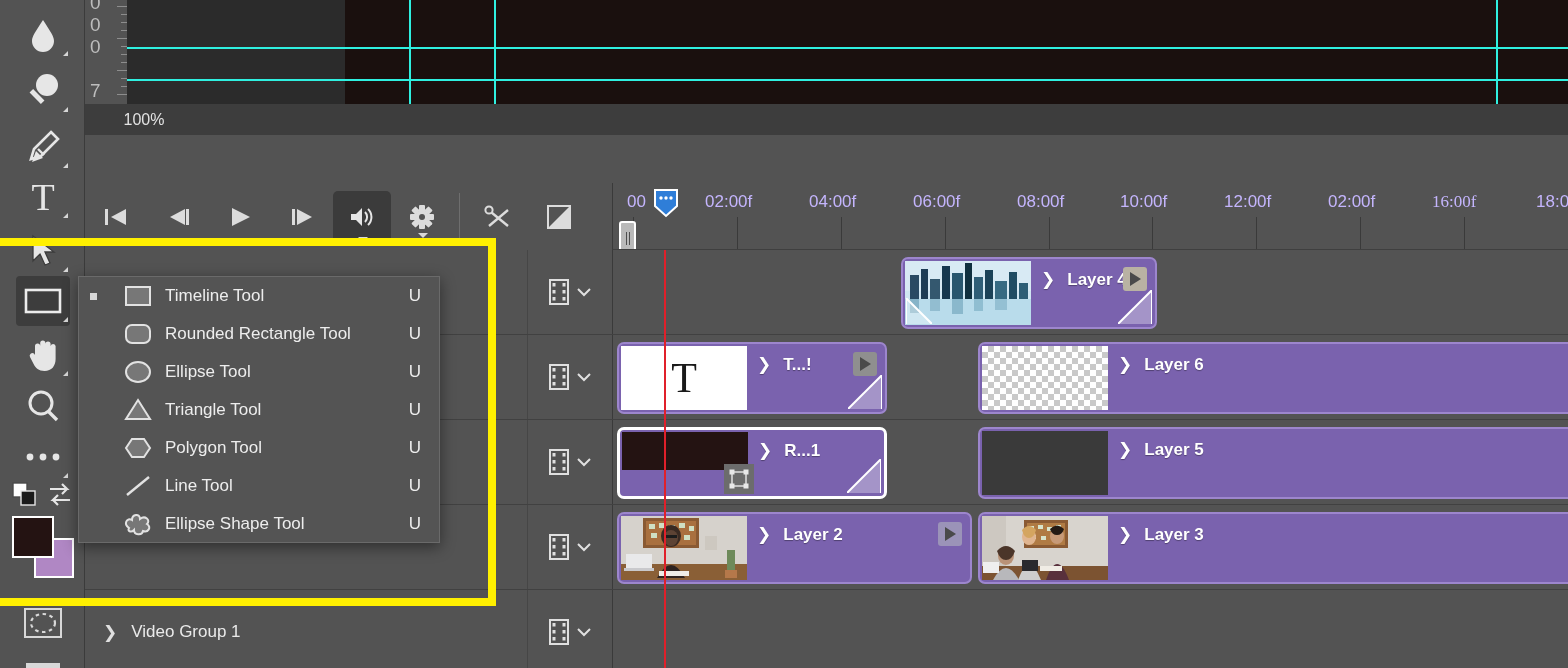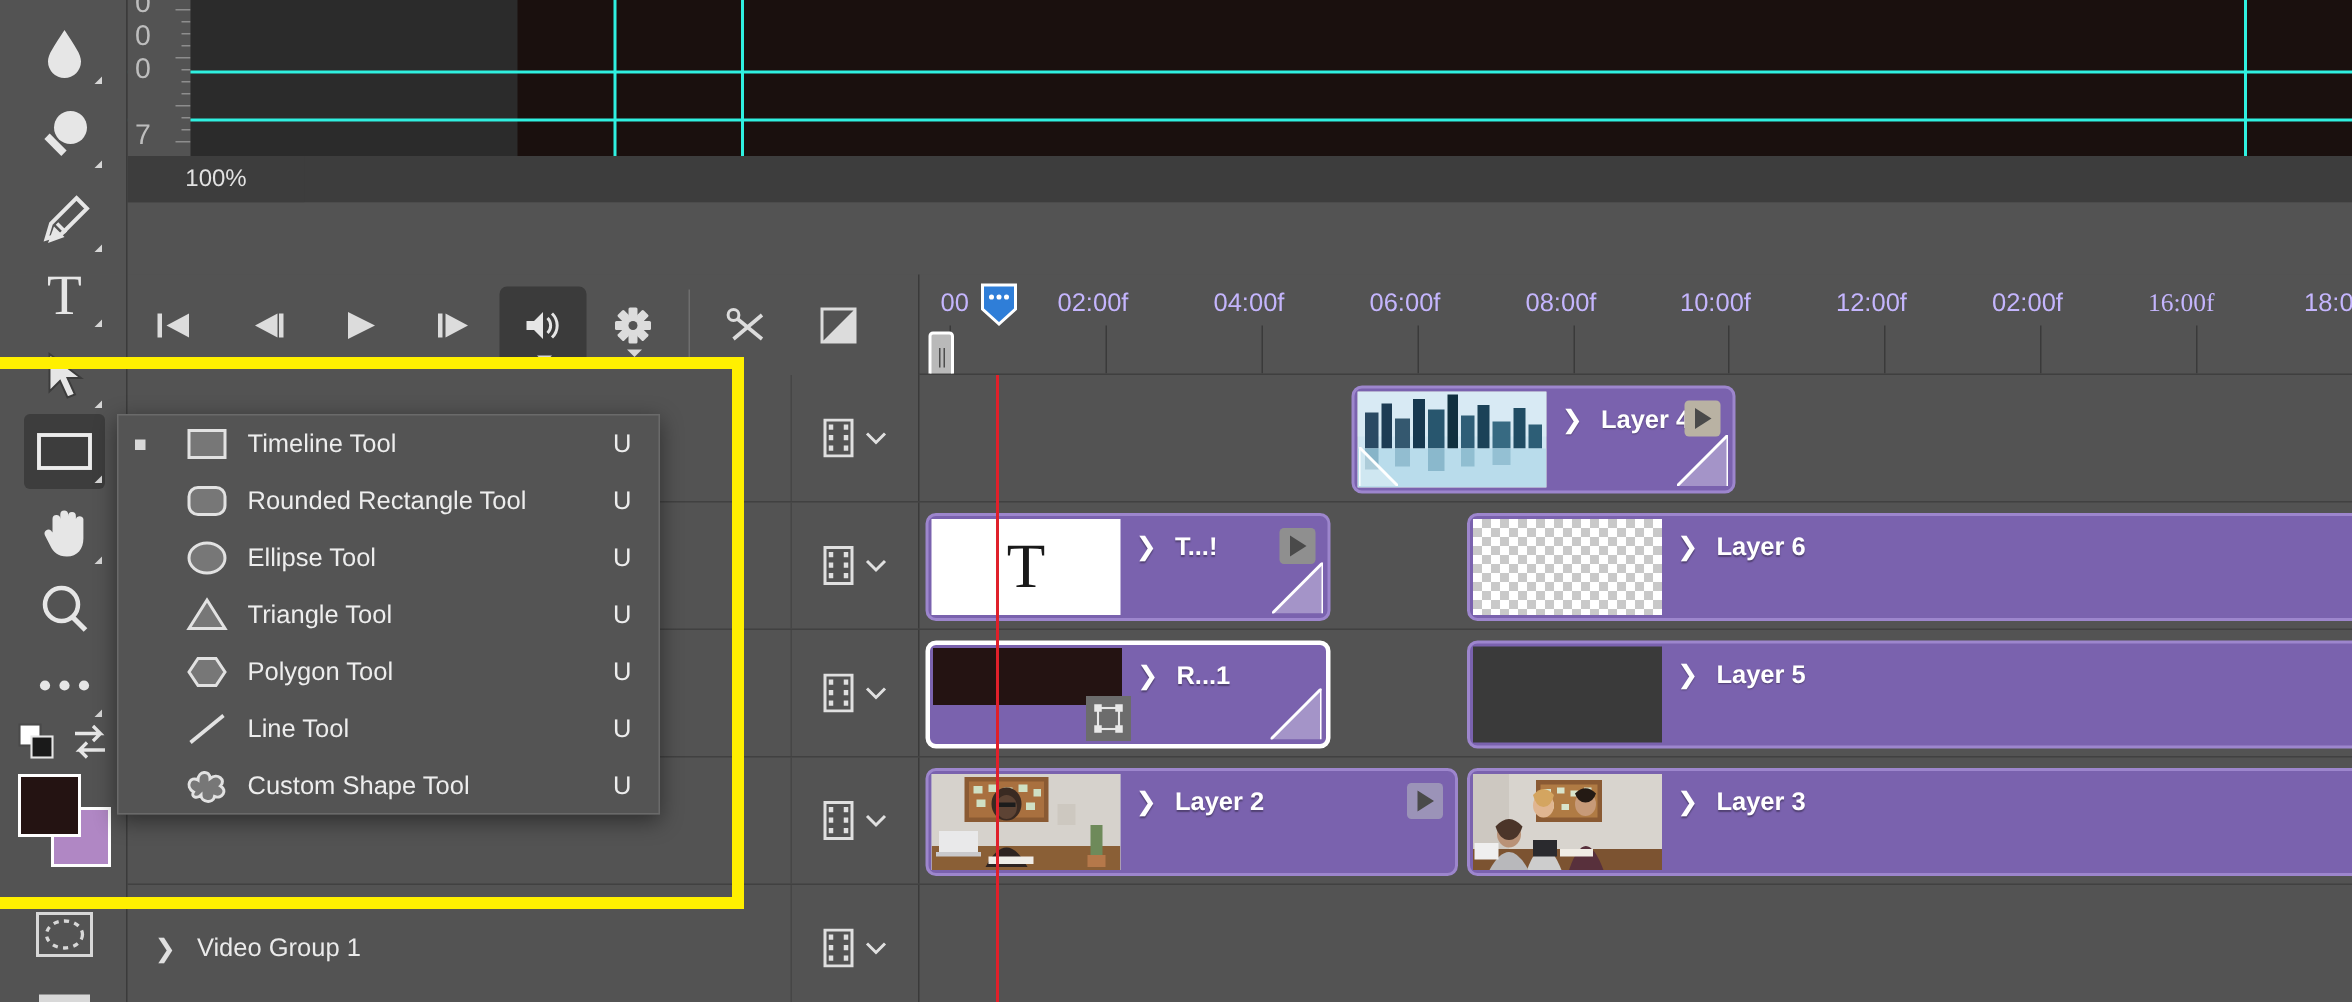--- a/index.html
+++ b/index.html
@@ -827,20 +827,20 @@
       <span>Line Tool</span>
       <span class="fly-key">U</span>
     </div>
 
     <div class="fly-item">
       <span class="fly-icon">
         <svg width="30" height="24" viewBox="0 0 30 24">
           <path d="M6 16 C0 12, 4 5, 9 8 C9 2, 17 1, 17 7 C22 3, 28 8, 24 12 C29 15, 25 21, 20 19 C19 24, 11 23, 11 18 C8 21, 4 19, 6 16 Z" fill="#777777" stroke="#e2e2e2" stroke-width="2"></path>
         </svg>
       </span>
-      <span>Custom Shape Tool</span>
+      <span>Ellipse Shape Tool</span>
       <span class="fly-key">U</span>
     </div>
   </div>
 
   <div class="hl-box" style="left:-8px; top:238px; width:504px; height:368px;"></div>
 
 </div>
 
 </body></html>

